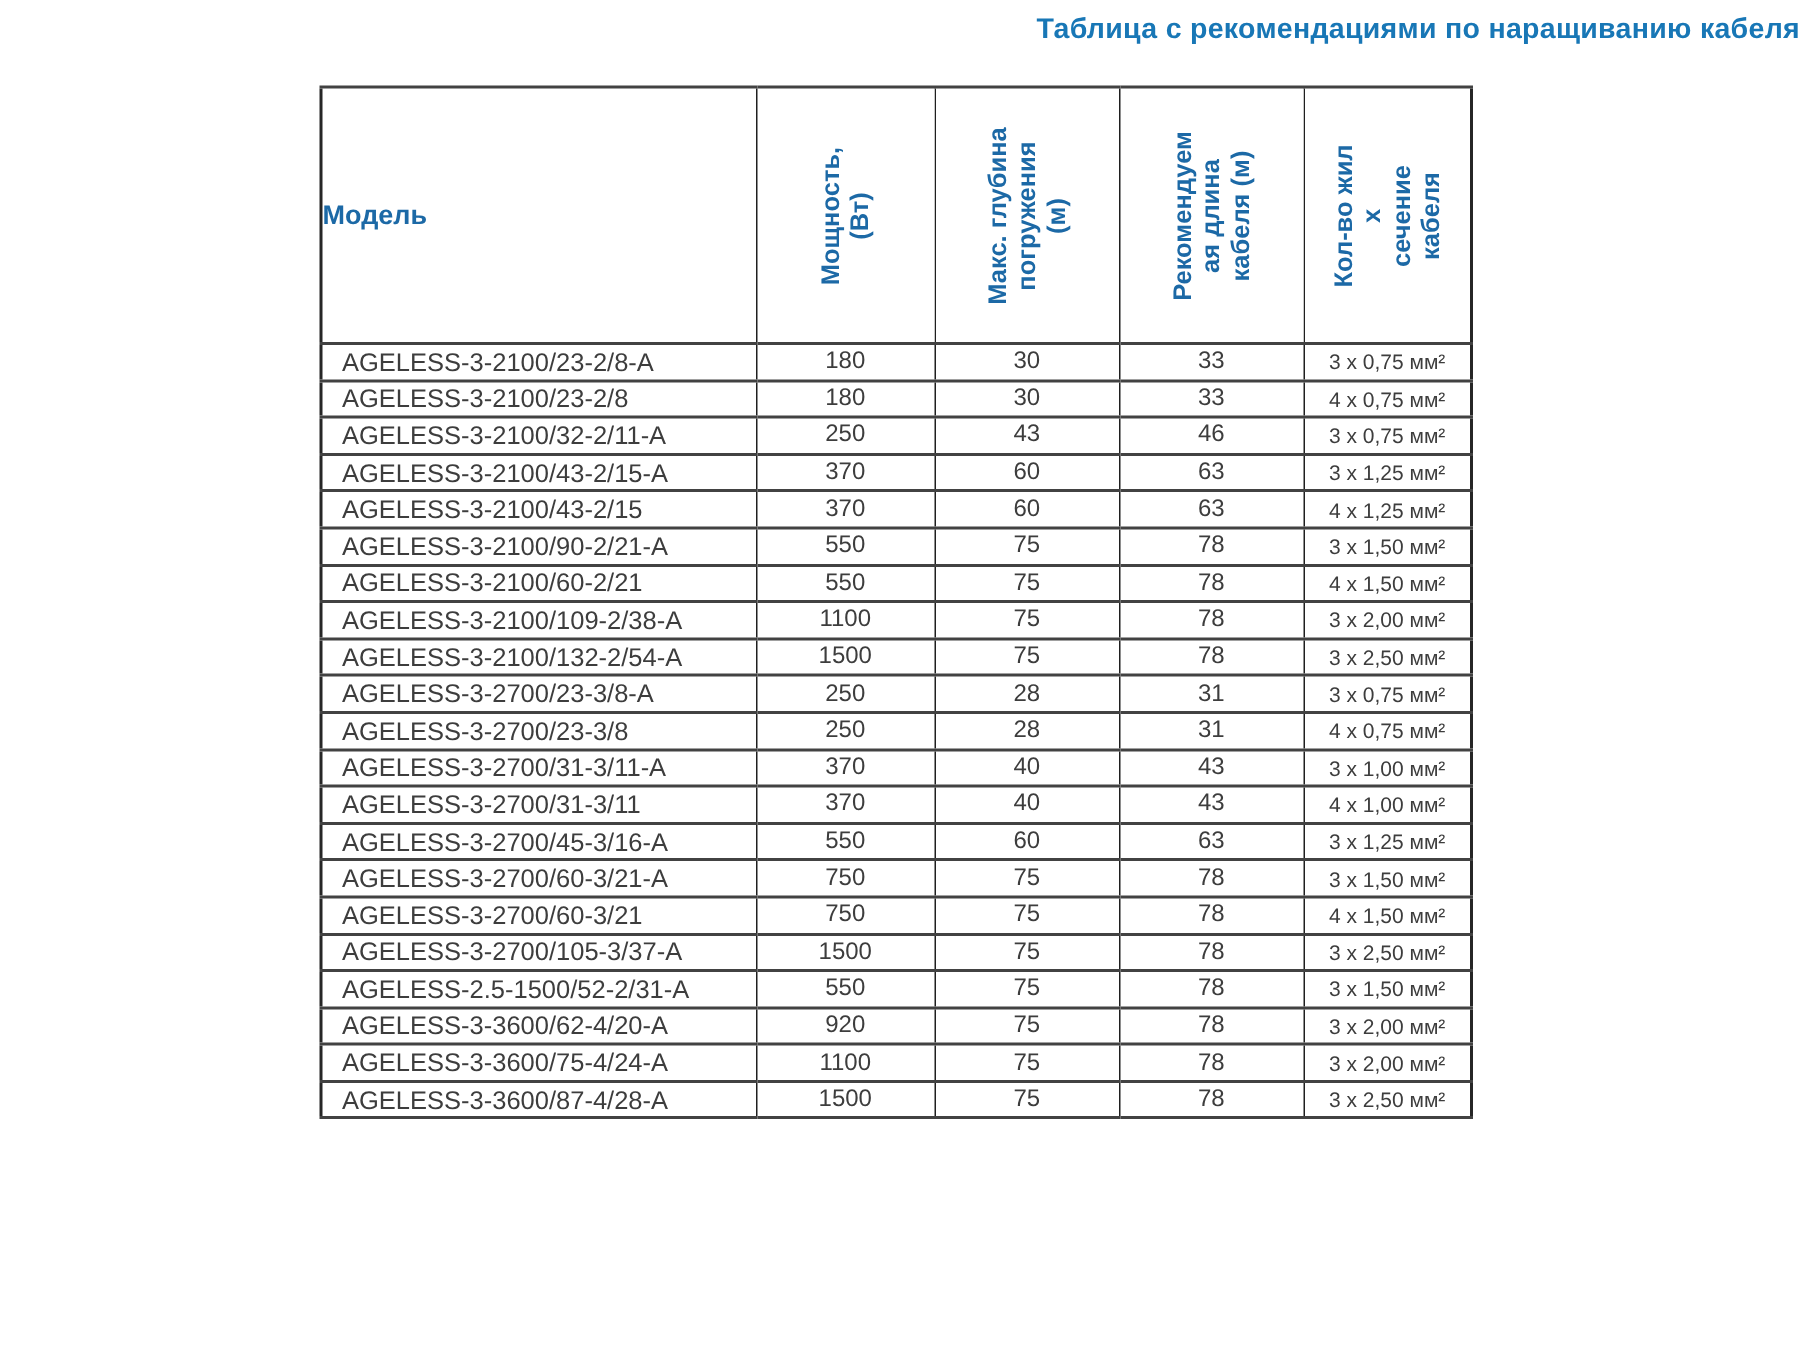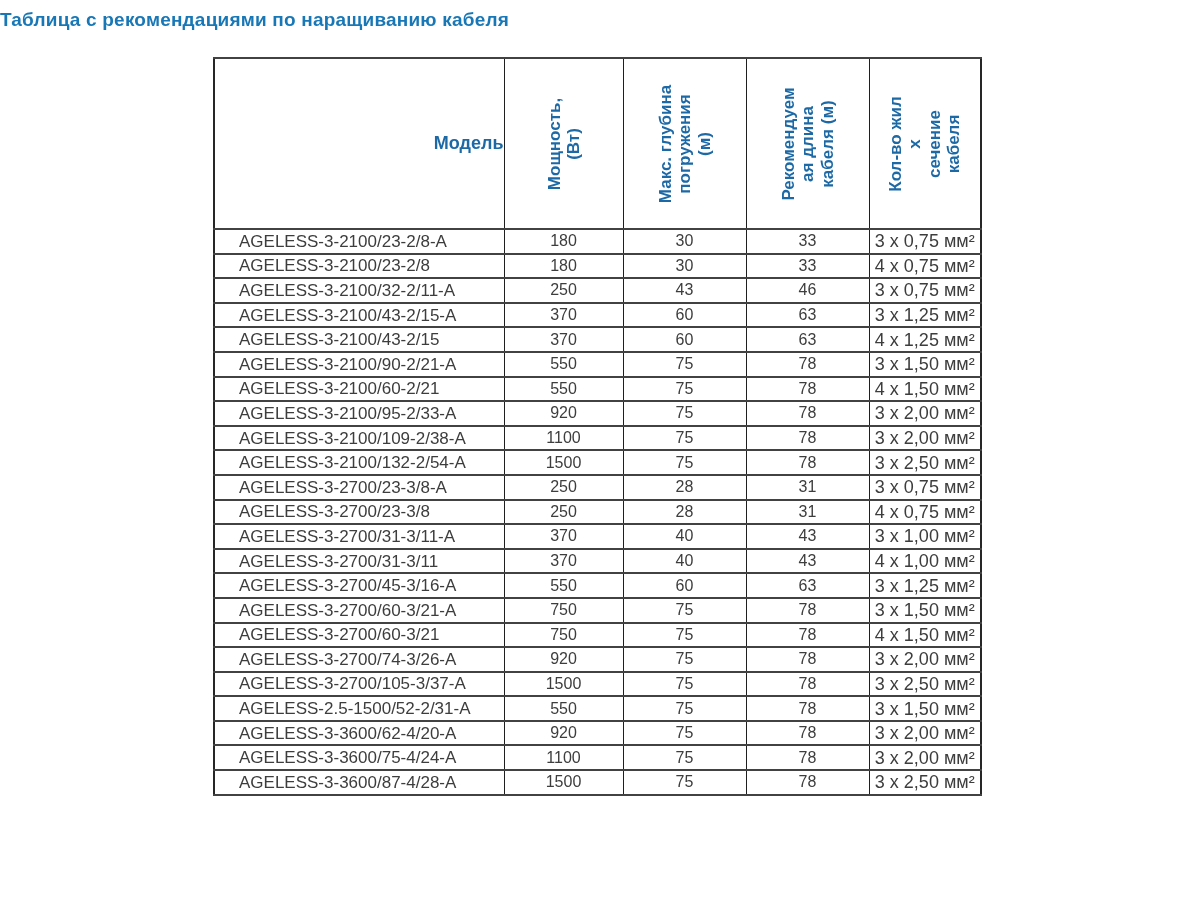--- a/index.html
+++ b/index.html
@@ -7,21 +7,21 @@
     width: 1200px; height: 900px;
     background: #ffffff;
     font-family: "Liberation Sans", sans-serif;
     overflow: hidden;
   }
   .page { position: relative; width: 1200px; height: 900px; background: #fff; }
 
   .title {
     position: absolute;
     top: 9px; left: 0; width: 1200px;
-    text-align: left;
+    text-align: right;
     font-size: 19px;
     font-weight: bold;
     color: #1877b6;
     letter-spacing: 0.2px;
   }
 
   table.spec-table {
     position: absolute;
     left: 213px; top: 57px;
     width: 767px;
@@ -39,21 +39,21 @@
   }
 
   
   .spec-table thead th {
     height: 171px;
     position: relative;
     color: #1c69a6;
     font-weight: bold;
     vertical-align: middle;
   }
-  th.model-th { font-size: 18px; text-align: right; }
+  th.model-th { font-size: 18px; text-align: left; }
   .rot {
     position: absolute;
     left: 50%; top: 50%;
     transform: translate(-50%, -50%) rotate(-90deg);
     white-space: pre-line;
     text-align: center;
     width: max-content;
     font-size: 17px;
     line-height: 1.14;
   }
@@ -62,24 +62,24 @@
   .spec-table tbody td {
     height: 24.6px;
     font-size: 16px;
     color: #3d3d3d;
     text-align: center;
     vertical-align: middle;
     line-height: 1;
   }
   .spec-table tbody td.model-cell {
     text-align: left;
-    padding-left: 24px;
+    padding-left: 13px;
     font-size: 17px;
   }
-  .spec-table tbody td.cores-section-cell { font-size: 18px; }
+  .spec-table tbody td.cores-section-cell { font-size: 14px; }
 </style>
 </head>
 <body>
 
 <div class="page">
 
   <div class="title">Таблица с рекомендациями по наращиванию кабеля</div>
 
   <table class="spec-table">
     <colgroup>
@@ -160,27 +160,20 @@
           <td class="cores-section-cell">3 x 1,50 мм²</td>
         </tr>
         <tr>
           <td class="model-cell">AGELESS-3-2100/60-2/21</td>
           <td class="power-cell">550</td>
           <td class="max-depth-cell">75</td>
           <td class="cable-length-cell">78</td>
           <td class="cores-section-cell">4 x 1,50 мм²</td>
         </tr>
         <tr>
-          <td class="model-cell">AGELESS-3-2100/95-2/33-A</td>
-          <td class="power-cell">920</td>
-          <td class="max-depth-cell">75</td>
-          <td class="cable-length-cell">78</td>
-          <td class="cores-section-cell">3 x 2,00 мм²</td>
-        </tr>
-        <tr>
           <td class="model-cell">AGELESS-3-2100/109-2/38-A</td>
           <td class="power-cell">1100</td>
           <td class="max-depth-cell">75</td>
           <td class="cable-length-cell">78</td>
           <td class="cores-section-cell">3 x 2,00 мм²</td>
         </tr>
         <tr>
           <td class="model-cell">AGELESS-3-2100/132-2/54-A</td>
           <td class="power-cell">1500</td>
           <td class="max-depth-cell">75</td>
@@ -230,27 +223,20 @@
           <td class="cores-section-cell">3 x 1,50 мм²</td>
         </tr>
         <tr>
           <td class="model-cell">AGELESS-3-2700/60-3/21</td>
           <td class="power-cell">750</td>
           <td class="max-depth-cell">75</td>
           <td class="cable-length-cell">78</td>
           <td class="cores-section-cell">4 x 1,50 мм²</td>
         </tr>
         <tr>
-          <td class="model-cell">AGELESS-3-2700/74-3/26-A</td>
-          <td class="power-cell">920</td>
-          <td class="max-depth-cell">75</td>
-          <td class="cable-length-cell">78</td>
-          <td class="cores-section-cell">3 x 2,00 мм²</td>
-        </tr>
-        <tr>
           <td class="model-cell">AGELESS-3-2700/105-3/37-A</td>
           <td class="power-cell">1500</td>
           <td class="max-depth-cell">75</td>
           <td class="cable-length-cell">78</td>
           <td class="cores-section-cell">3 x 2,50 мм²</td>
         </tr>
         <tr>
           <td class="model-cell">AGELESS-2.5-1500/52-2/31-A</td>
           <td class="power-cell">550</td>
           <td class="max-depth-cell">75</td>

